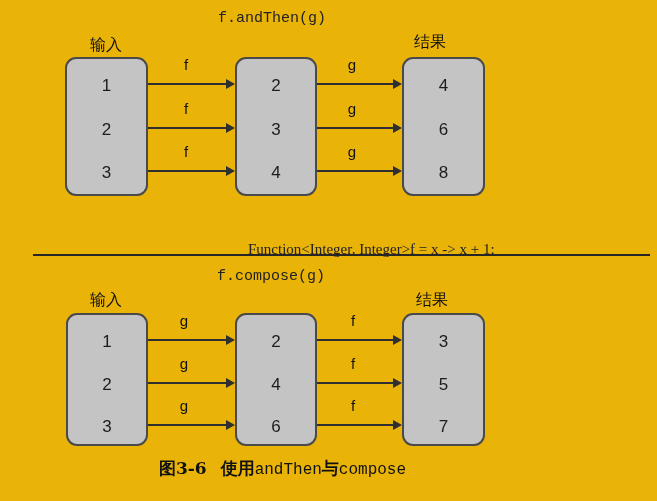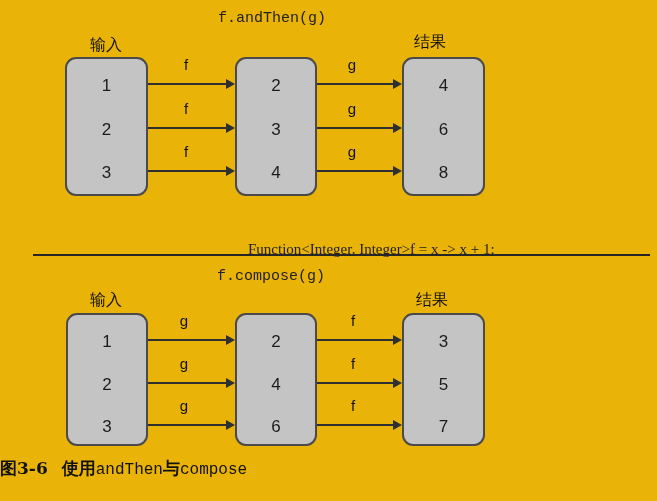--- a/index.html
+++ b/index.html
@@ -73,21 +73,21 @@
   .divider {
     position: absolute;
     left: 33px; top: 254px;
     width: 617px; height: 2px;
     background: #262626;
   }
   .caption {
     position: absolute;
     left: 0; top: 457px;
     width: 565px;
-    text-align: left;
+    text-align: center;
     color: #111;
   }
   .caption .cjk {
     font-family: "DejaVu Serif", "Liberation Serif", serif;
     font-weight: bold;
     font-size: 17px;
   }
   .caption .num { margin-right: 14px; }
   .caption .code {
     font-family: "Liberation Mono", "DejaVu Sans Mono", monospace;

